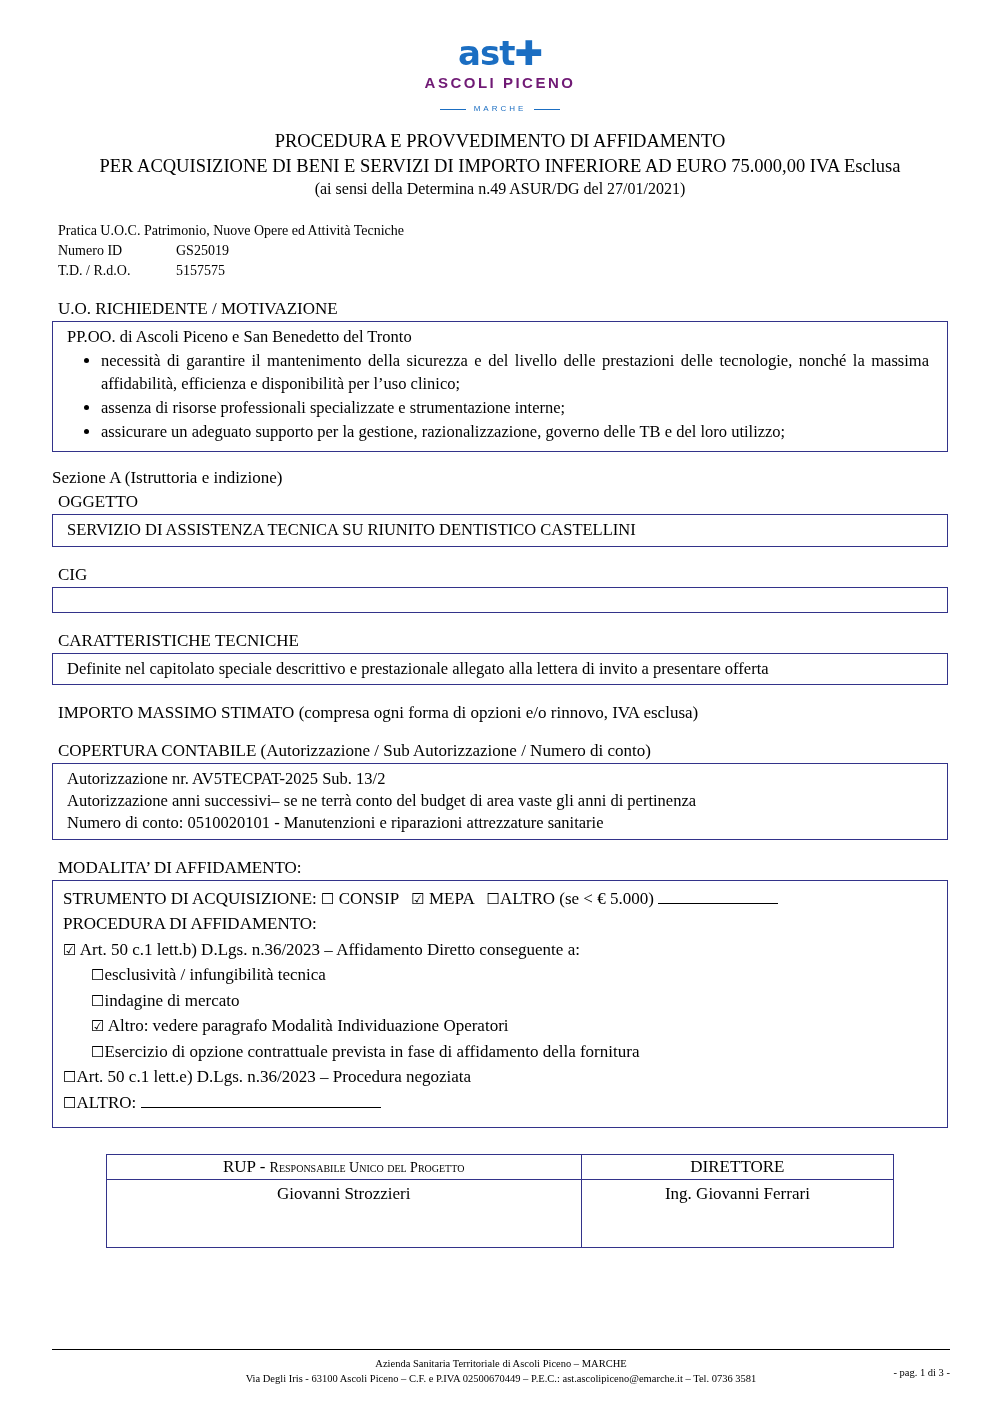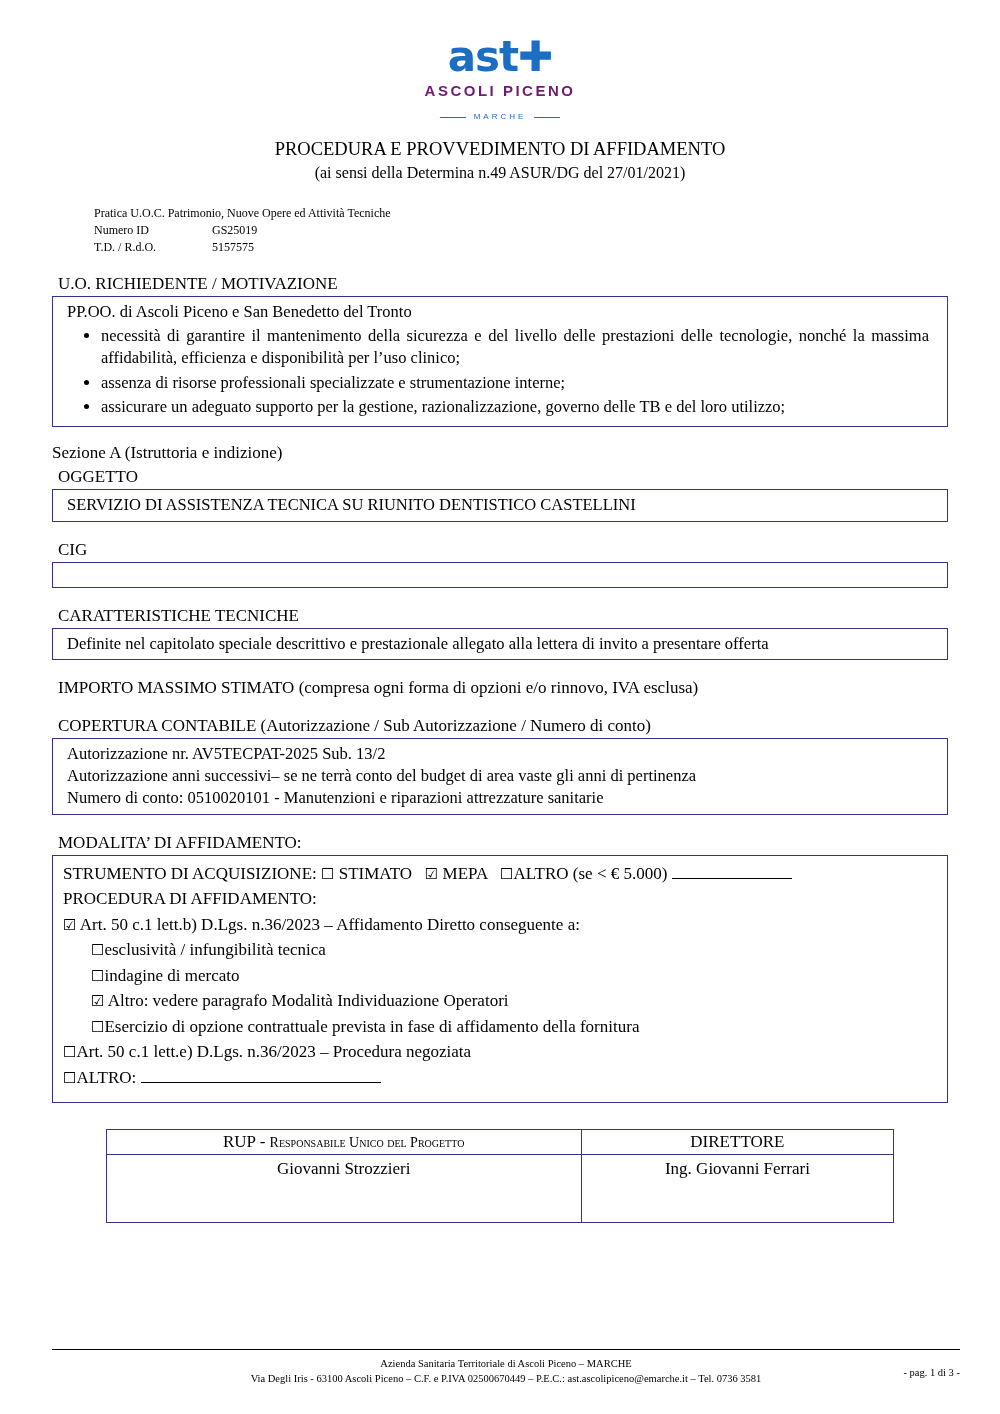--- a/index.html
+++ b/index.html
@@ -24,21 +24,21 @@
   }
 
   
   .logo-wrap {
     text-align: center;
     margin-top: 8px;
     margin-bottom: 14px;
   }
   .logo-mark {
     font-family: "DejaVu Sans", sans-serif;
-    font-size: 42px;
+    font-size: 34px;
     font-weight: bold;
     color: #1b6ec2;
     letter-spacing: -1px;
     line-height: 1;
   }
   .logo-cross {
     color: #1b6ec2;
   }
   .logo-name {
     font-family: "Liberation Sans", sans-serif;
@@ -74,24 +74,23 @@
     font-size: 18.5px;
     line-height: 1.33;
   }
   .doc-title .l3 {
     font-size: 16px;
   }
 
   
   .practice {
     margin-top: 22px;
-    font-size: 12px;
+    font-size: 14px;
     line-height: 1.42;
     padding-left: 6px;
-    margin-left: 36px;
   }
   .practice .row {
     white-space: pre;
   }
   .lbl-w {
     display: inline-block;
     width: 118px;
   }
 
   
@@ -173,21 +172,21 @@
   }
   .smallcaps {
     font-variant: small-caps;
     font-size: 14px;
   }
 
   
   .footer {
     position: absolute;
     left: 52px;
-    right: 40px;
+    right: 50px;
     bottom: 28px;
   }
   .footer hr {
     border: none;
     border-top: 1px solid #000;
     margin: 0 0 6px 0;
   }
   .footer-text {
     text-align: center;
     font-size: 10.5px;
@@ -210,20 +209,21 @@
       <span>ast</span><span class="logo-cross">✚</span>
     </div>
     <div class="logo-name">ASCOLI PICENO</div>
     <div style="text-align:center;">
       <span class="logo-sub">MARCHE</span>
     </div>
   </div>
 
   <div class="doc-title">
     <div>PROCEDURA E PROVVEDIMENTO DI AFFIDAMENTO</div>
+    <div>PER ACQUISIZIONE DI BENI E SERVIZI DI IMPORTO INFERIORE AD EURO 75.000,00 IVA Esclusa</div>
     <div class="l3">(ai sensi della Determina n.49 ASUR/DG del 27/01/2021)</div>
   </div>
 
   <div class="practice">
     <div class="row">Pratica U.O.C. Patrimonio, Nuove Opere ed Attività Tecniche</div>
     <div class="row"><span class="lbl-w">Numero ID</span><span>GS25019</span></div>
     <div class="row"><span class="lbl-w">T.D. / R.d.O.</span><span>5157575</span></div>
   </div>
 
   <div class="sec-head">U.O. RICHIEDENTE / MOTIVAZIONE</div>
@@ -254,21 +254,21 @@
     <div>Autorizzazione nr. AV5TECPAT-2025 Sub. 13/2</div>
     <div>Autorizzazione anni successivi– se ne terrà conto del budget di area vaste gli anni di pertinenza</div>
     <div>Numero di conto: 0510020101 - Manutenzioni e riparazioni attrezzature sanitarie</div>
   </div>
 
   <div class="sec-head">MODALITA’ DI AFFIDAMENTO:</div>
   <div class="mod-box">
     <div>
       <span>STRUMENTO DI ACQUISIZIONE:</span>
       <span class="chk">☐</span>
-      <span>STIMATO</span>
+      <span>CONSIP</span>
       &nbsp;
       <span class="chk">☑</span>
       <span>MEPA</span>
       &nbsp;
       <span class="chk">☐</span><span>ALTRO (se &lt; € 5.000)</span>
       <span class="underline-fill"></span>
     </div>
     <div>PROCEDURA DI AFFIDAMENTO:</div>
     <div>
       <span class="chk">☑</span>

